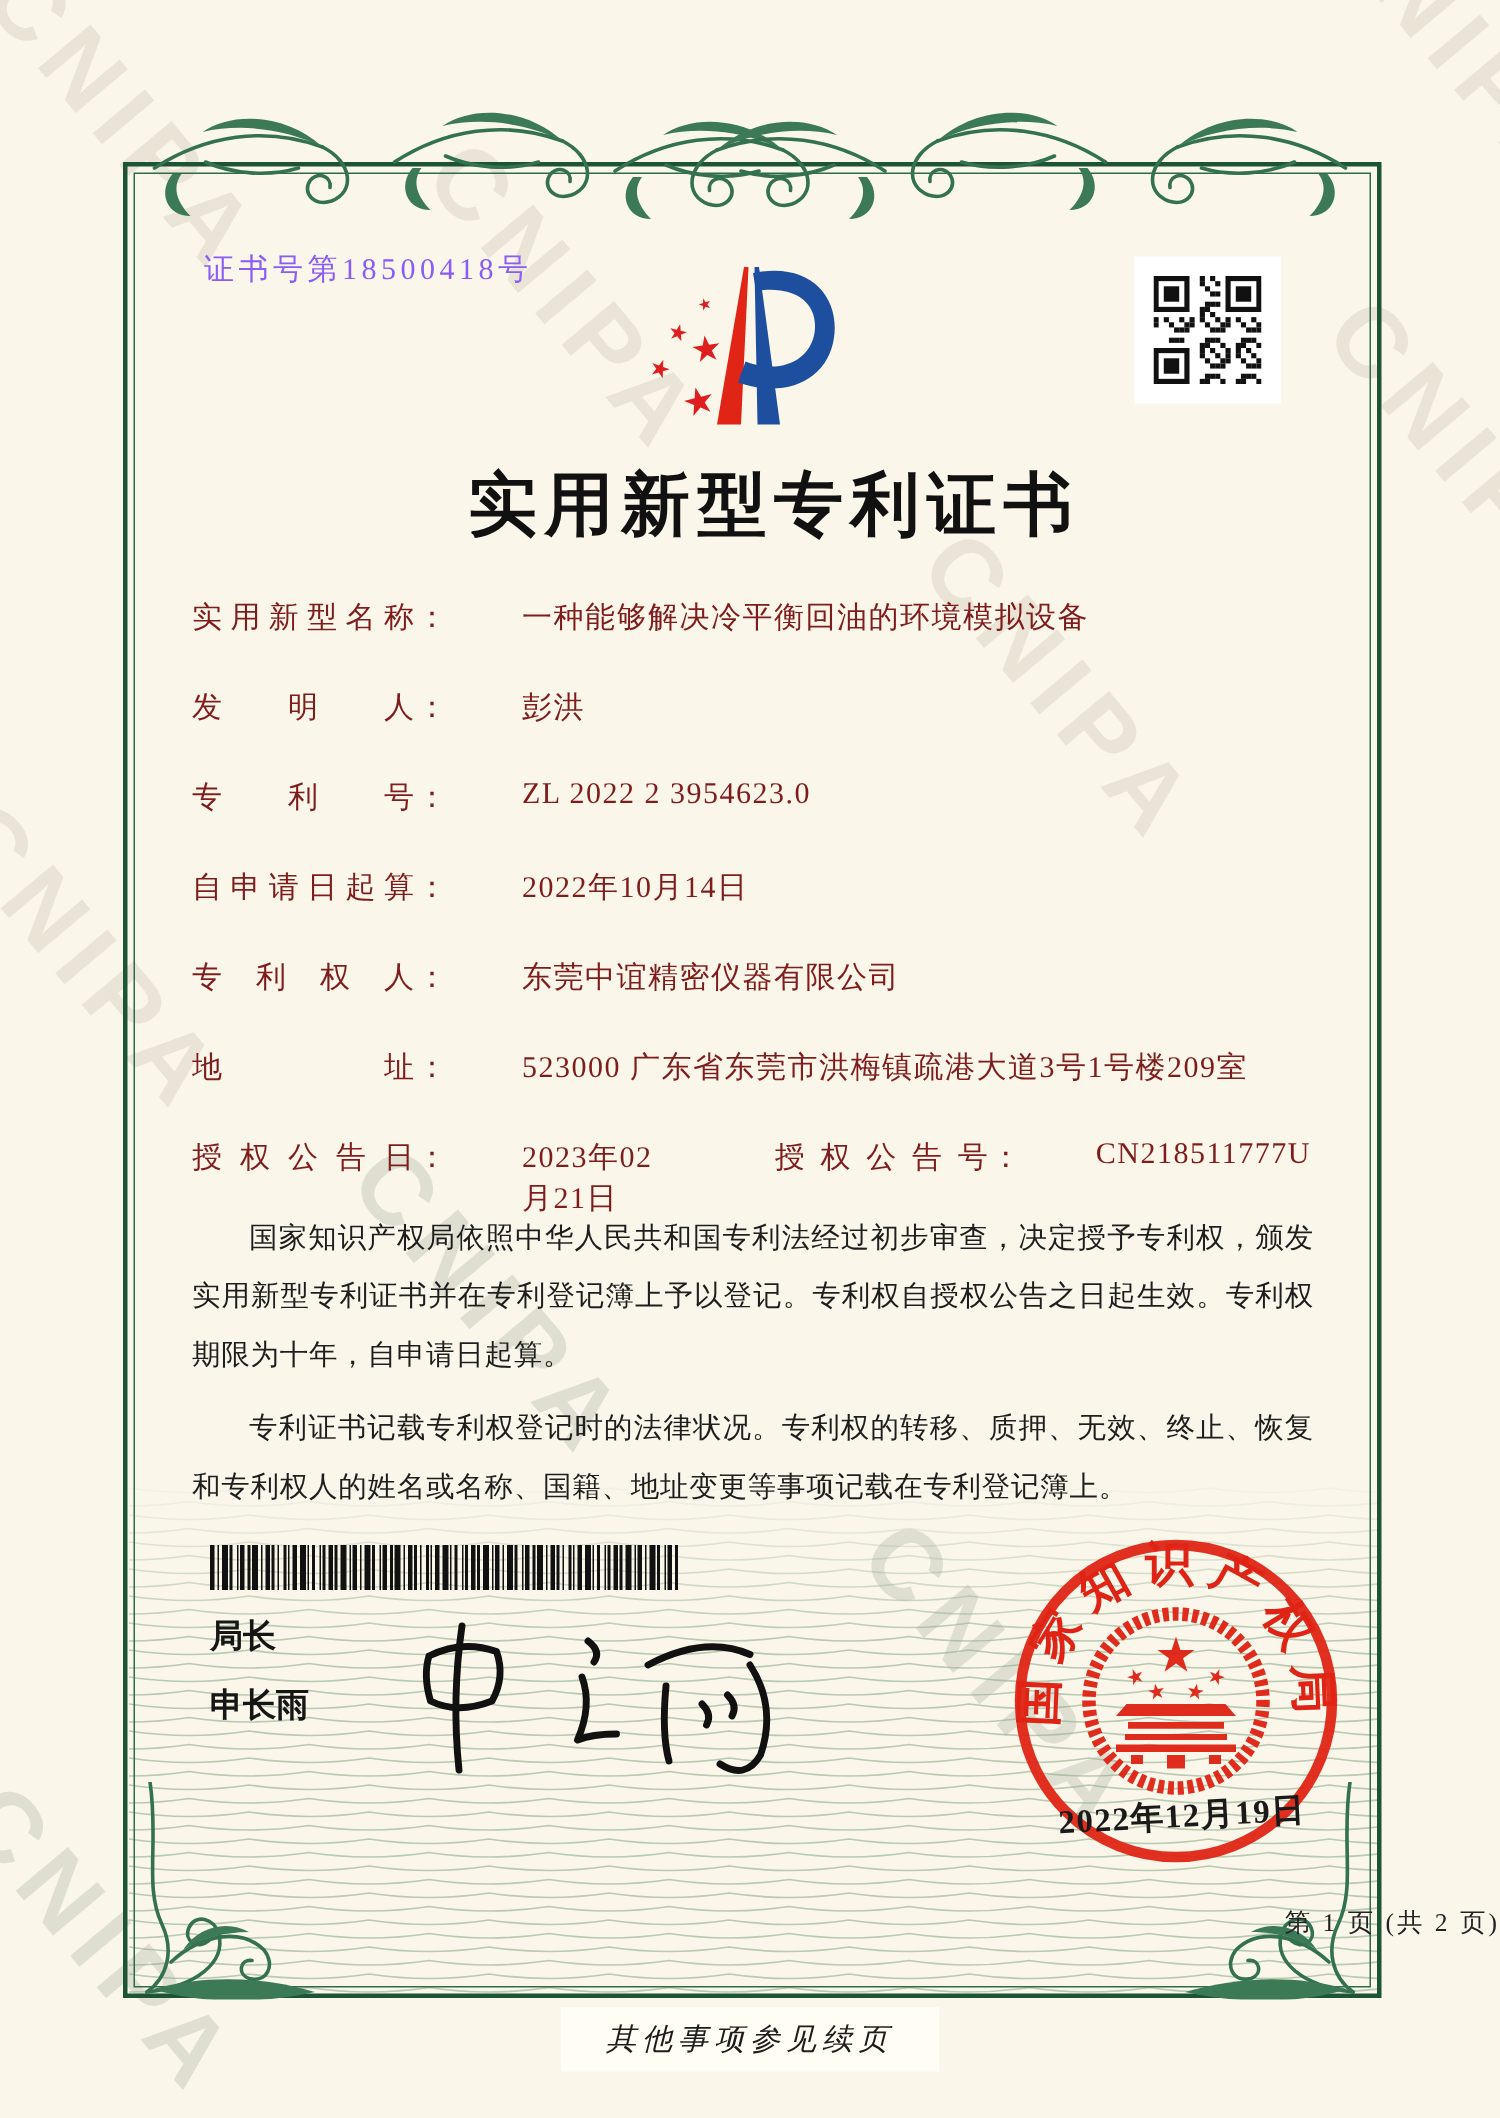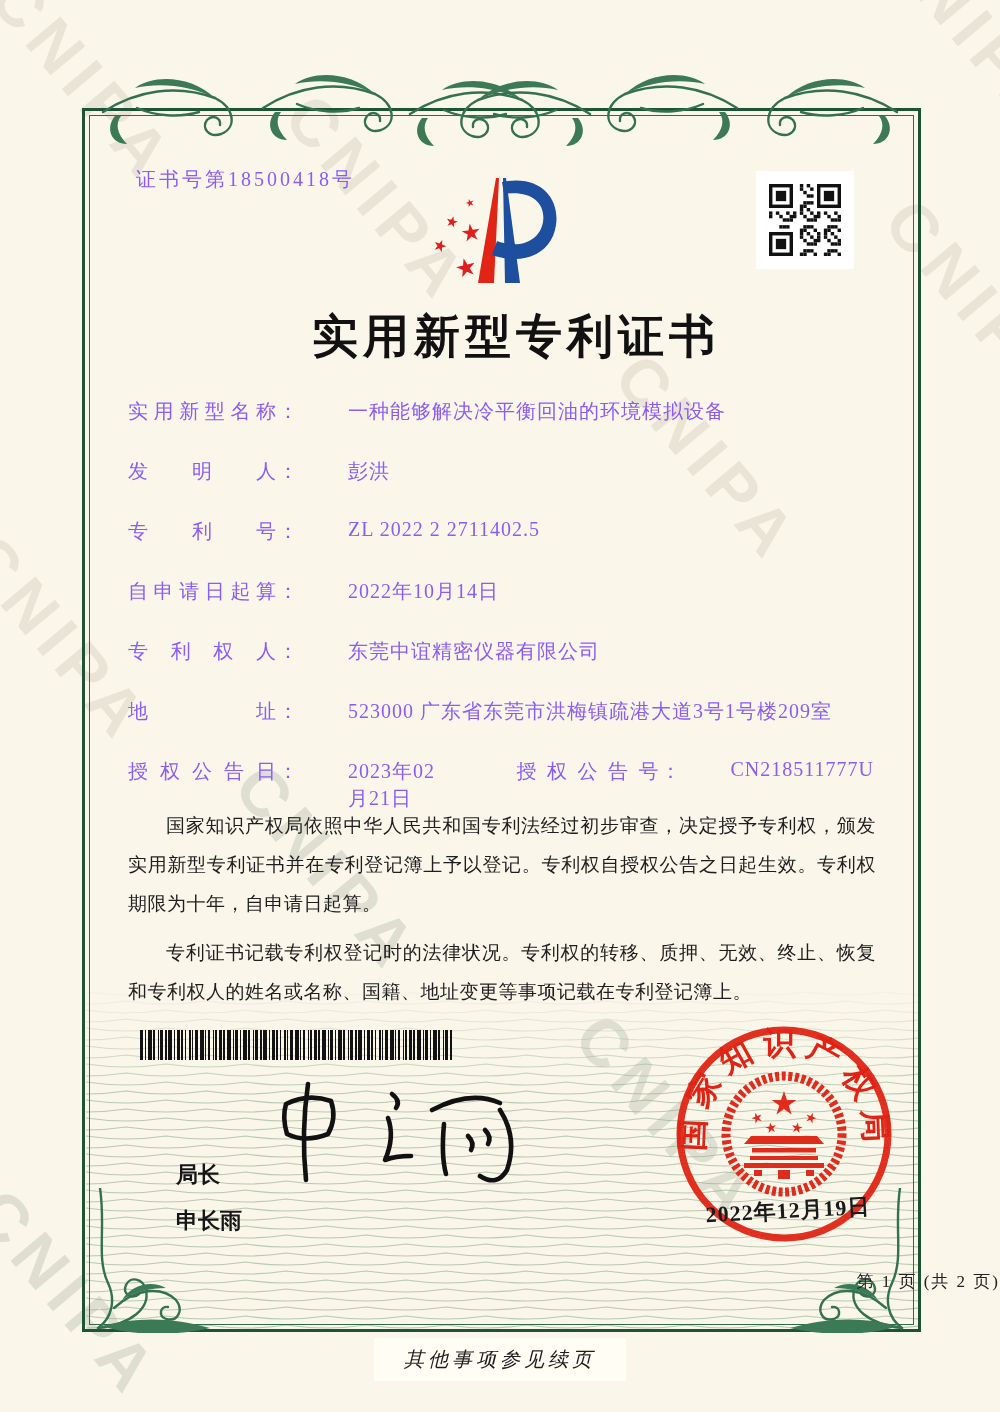--- a/index.html
+++ b/index.html
@@ -13,33 +13,33 @@
   
   .frame{position:absolute;left:82px;top:108px;right:79px;bottom:80px;border:3px solid #1d5436;}
   .frame::after{content:"";position:absolute;inset:4px;border:1px solid #2e6b49;}
   
   .deco{position:absolute;pointer-events:none;}
   
   .certno{position:absolute;left:136px;top:166px;font-size:20px;letter-spacing:3px;color:#8b5cf6;}
   .title{position:absolute;left:0;right:0;top:306px;text-align:center;font-size:46px;font-weight:bold;
          letter-spacing:5px;color:#111;padding-left:32px;}
   .fields{position:absolute;left:128px;top:398px;width:746px;}
-  .frow{height:60px;display:flex;align-items:flex-start;font-size:20px;color:#8b5cf6;}
+  .frow{height:60px;display:flex;align-items:flex-start;font-size:20px;color:#7f1d1d;}
   .flabel{display:inline-block;width:148px;text-align:justify;text-align-last:justify;flex:none;}
   .fcolon{flex:none;margin:0 8px 0 2px;}
   .fvalue{letter-spacing:1px;margin-left:42px;}
   .fgroup2{display:flex;margin-left:74px;}
   .fgroup2 .flabel{width:142px;}
   .paras{position:absolute;left:128px;top:806px;width:748px;font-size:19px;line-height:39px;
          color:#1e1e1e;text-align:justify;}
   .paras p{margin:0 0 10px 0;text-indent:2em;letter-spacing:0.5px;}
   .qrwrap{position:absolute;left:756px;top:171px;width:98px;height:98px;background:#fff;}
   .qrwrap svg{position:absolute;left:13px;top:13px;}
-  .director{position:absolute;left:140px;top:1152px;font-family:"Liberation Sans","DejaVu Sans",sans-serif;
-            font-weight:600;font-size:22px;color:#161616;line-height:46px;margin-left:36px;}
+  .director{position:absolute;left:140px;top:1068px;font-family:"Liberation Sans","DejaVu Sans",sans-serif;
+            font-weight:600;font-size:22px;color:#161616;line-height:46px;}
   .pageinfo{position:absolute;left:0;right:0;top:1270px;text-align:right;font-size:17px;color:#222;
             letter-spacing:2px;}
   .notewrap{position:absolute;left:50%;top:1338px;transform:translateX(-50%);background:#fffdf4;
             padding:8px 30px;}
   .note{font-size:20px;font-style:italic;color:#1c1c1c;letter-spacing:4px;margin-top:33px;}
   .gl{stroke:#33714f;fill:none;stroke-width:2.4px;stroke-linecap:round;}
   .gf{fill:#3c7a56;stroke:none;}
   .sealdate{font-size:22px;font-weight:bold;fill:#1a1a1a;letter-spacing:1px;}
   .sealtxt{font-size:32px;font-weight:bold;fill:#df2415;letter-spacing:9px;
            font-family:"Liberation Serif","DejaVu Serif",serif;}
@@ -262,21 +262,21 @@
         <span class="fvalue">一种能够解决冷平衡回油的环境模拟设备</span>
     </div>
     <div class="frow">
       <span class="flabel">发明人</span>
         <span class="fcolon">：</span>
         <span class="fvalue">彭洪</span>
     </div>
     <div class="frow">
       <span class="flabel">专利号</span>
         <span class="fcolon">：</span>
-        <span class="fvalue">ZL 2022 2 2711402.5</span>
+        <span class="fvalue">ZL 2022 2 3954623.0</span>
     </div>
     <div class="frow">
       <span class="flabel">自申请日起算</span>
         <span class="fcolon">：</span>
         <span class="fvalue">2022年10月14日</span>
     </div>
     <div class="frow">
       <span class="flabel">专利权人</span>
         <span class="fcolon">：</span>
         <span class="fvalue">东莞中谊精密仪器有限公司</span>

